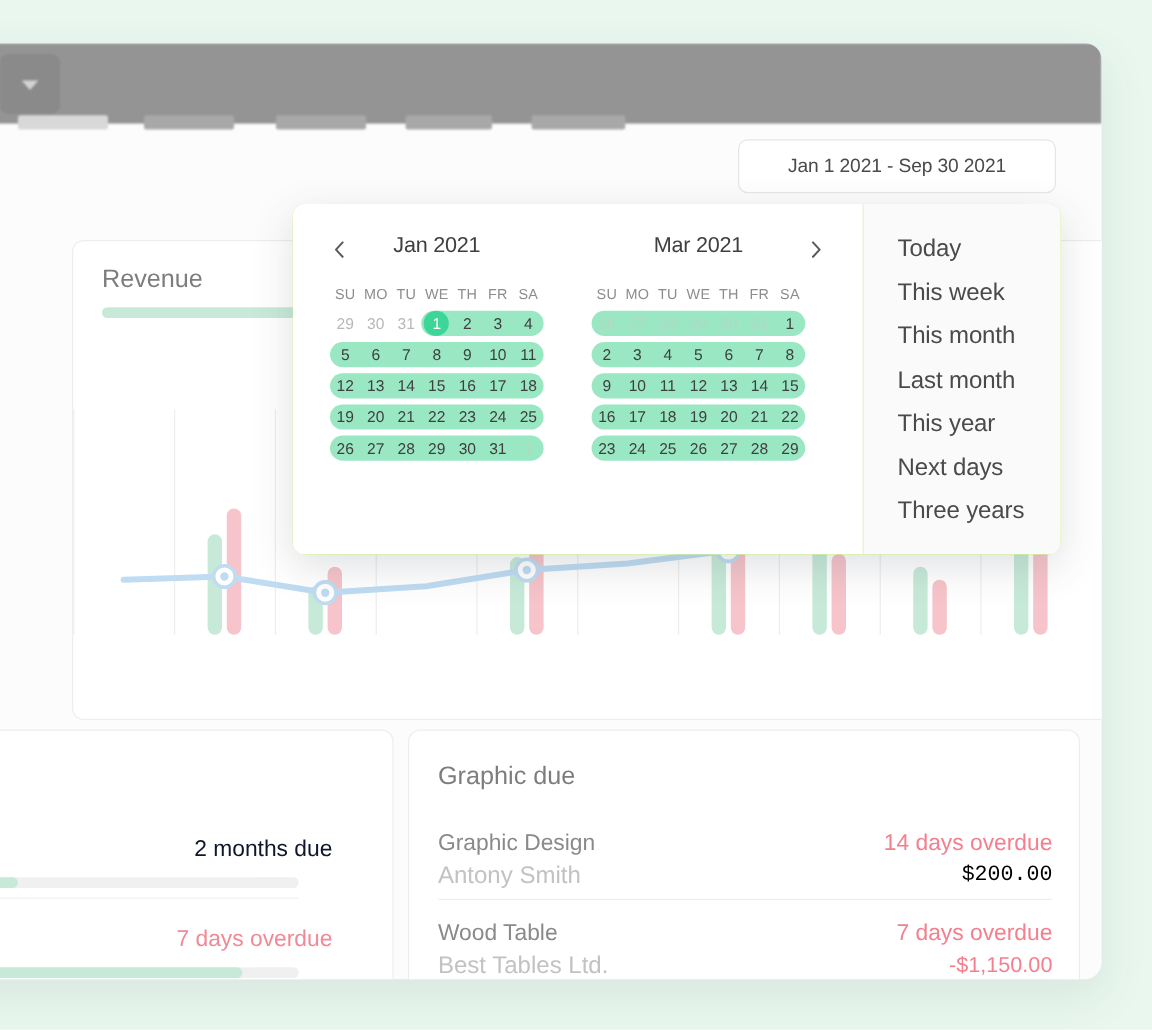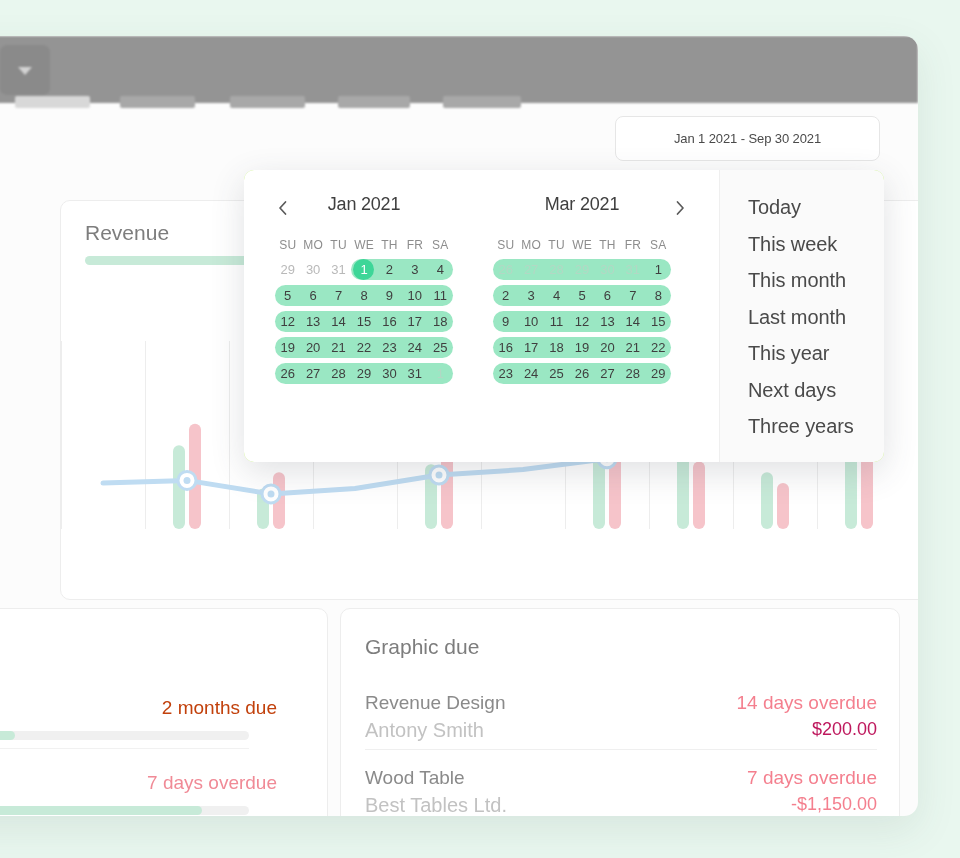--- a/index.html
+++ b/index.html
@@ -80,21 +80,21 @@
     height: 45px;
     background: #ffffff;
     border: 1px solid #e6e6e6;
     border-radius: 8px;
     display: flex;
     align-items: center;
     justify-content: center;
     box-sizing: border-box;
   }
   #range-field .range-text {
-    font-size: 13px;
+    font-size: 16px;
     color: #4a4a4a;
     letter-spacing: -0.1px;
   }
 
   
   .card {
     position: absolute;
     background: #ffffff;
     border: 1px solid #ededed;
     border-radius: 10px;
@@ -165,21 +165,21 @@
     top: 0;
     font-size: 18px;
     color: #9b9b9b;
   }
   .inv-row .inv-status {
     position: absolute;
     right: 52px;
     top: 0;
     font-size: 19px;
   }
-  .inv-row .inv-status.due { color: #c2410c; }
+  .inv-row .inv-status.due { color: #0f172a; }
   .inv-row .inv-status.overdue { color: #f08a96; }
   .inv-row .bar-track {
     position: absolute;
     left: -30px;
     top: 34px;
     width: 390px;
     height: 9px;
     border-radius: 5px;
     background: #f0f0f0;
   }
@@ -221,21 +221,21 @@
     top: 0;
     font-size: 19px;
     color: #f47f8e;
   }
   .pay-row .pay-amount {
     position: absolute;
     right: 24px;
     top: 27px;
     font-size: 18px;
   }
-  .pay-row .pay-amount.positive { color: #be185d; }
+  .pay-row .pay-amount.positive { color: #000000; font-family: Liberation Mono, monospace; }
   .pay-row .pay-amount.negative { color: #f47f8e; }
   #pay-divider {
     position: absolute;
     left: 24px;
     top: 140px;
     width: 512px;
     height: 1px;
     background: #efefef;
   }
 
@@ -454,21 +454,21 @@
             </div>
           </div>
         </div>
       <div id="inv-divider"></div>
     </div>
 
     <div class="card" id="card-payments">
       <div class="card-heading">Graphic due</div>
       <div id="pay-rows">
           <div class="pay-row" style="top: 83px;">
-            <div class="pay-title">Revenue Design</div>
+            <div class="pay-title">Graphic Design</div>
             <div class="pay-sub">Antony Smith</div>
             <div class="pay-status">14 days overdue</div>
             <div class="pay-amount positive">$200.00</div>
           </div>
           <div class="pay-row" style="top: 158px;">
             <div class="pay-title">Wood Table</div>
             <div class="pay-sub">Best Tables Ltd.</div>
             <div class="pay-status">7 days overdue</div>
             <div class="pay-amount negative">-$1,150.00</div>
           </div>

